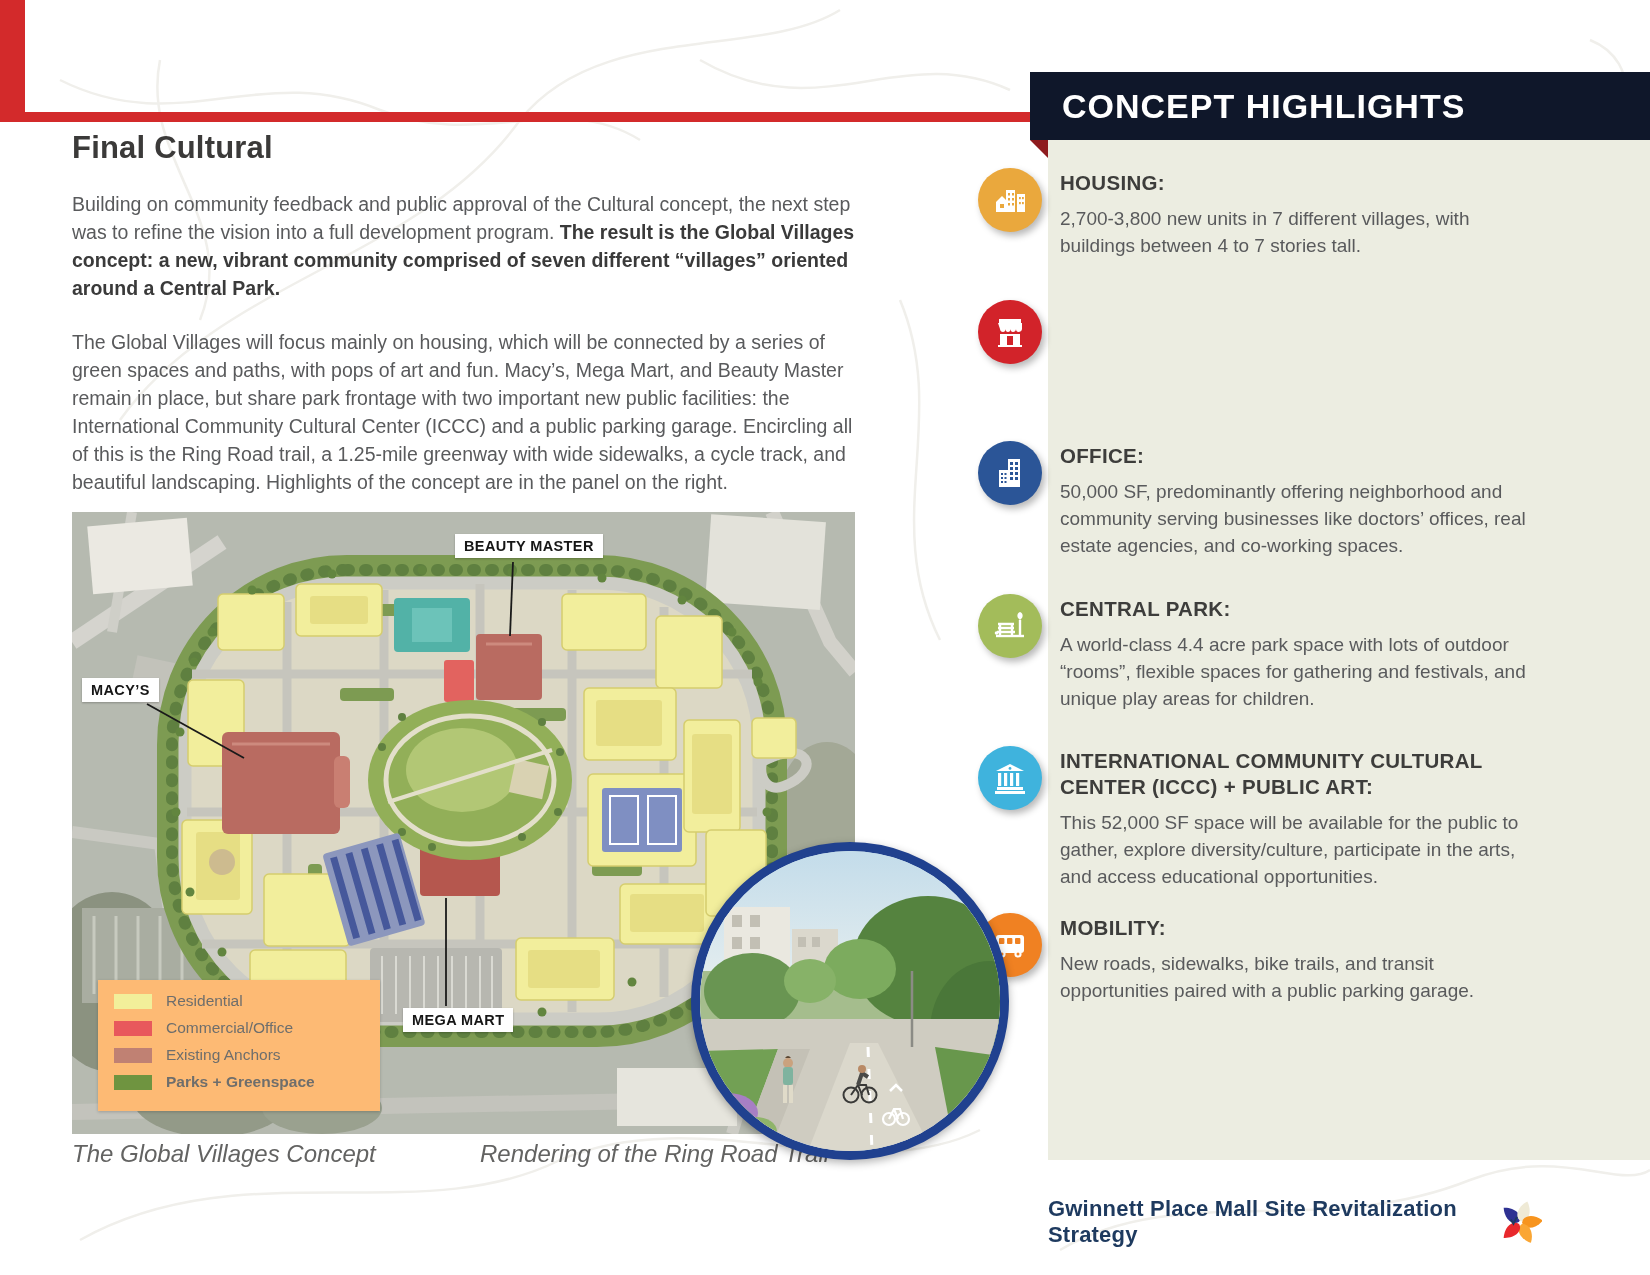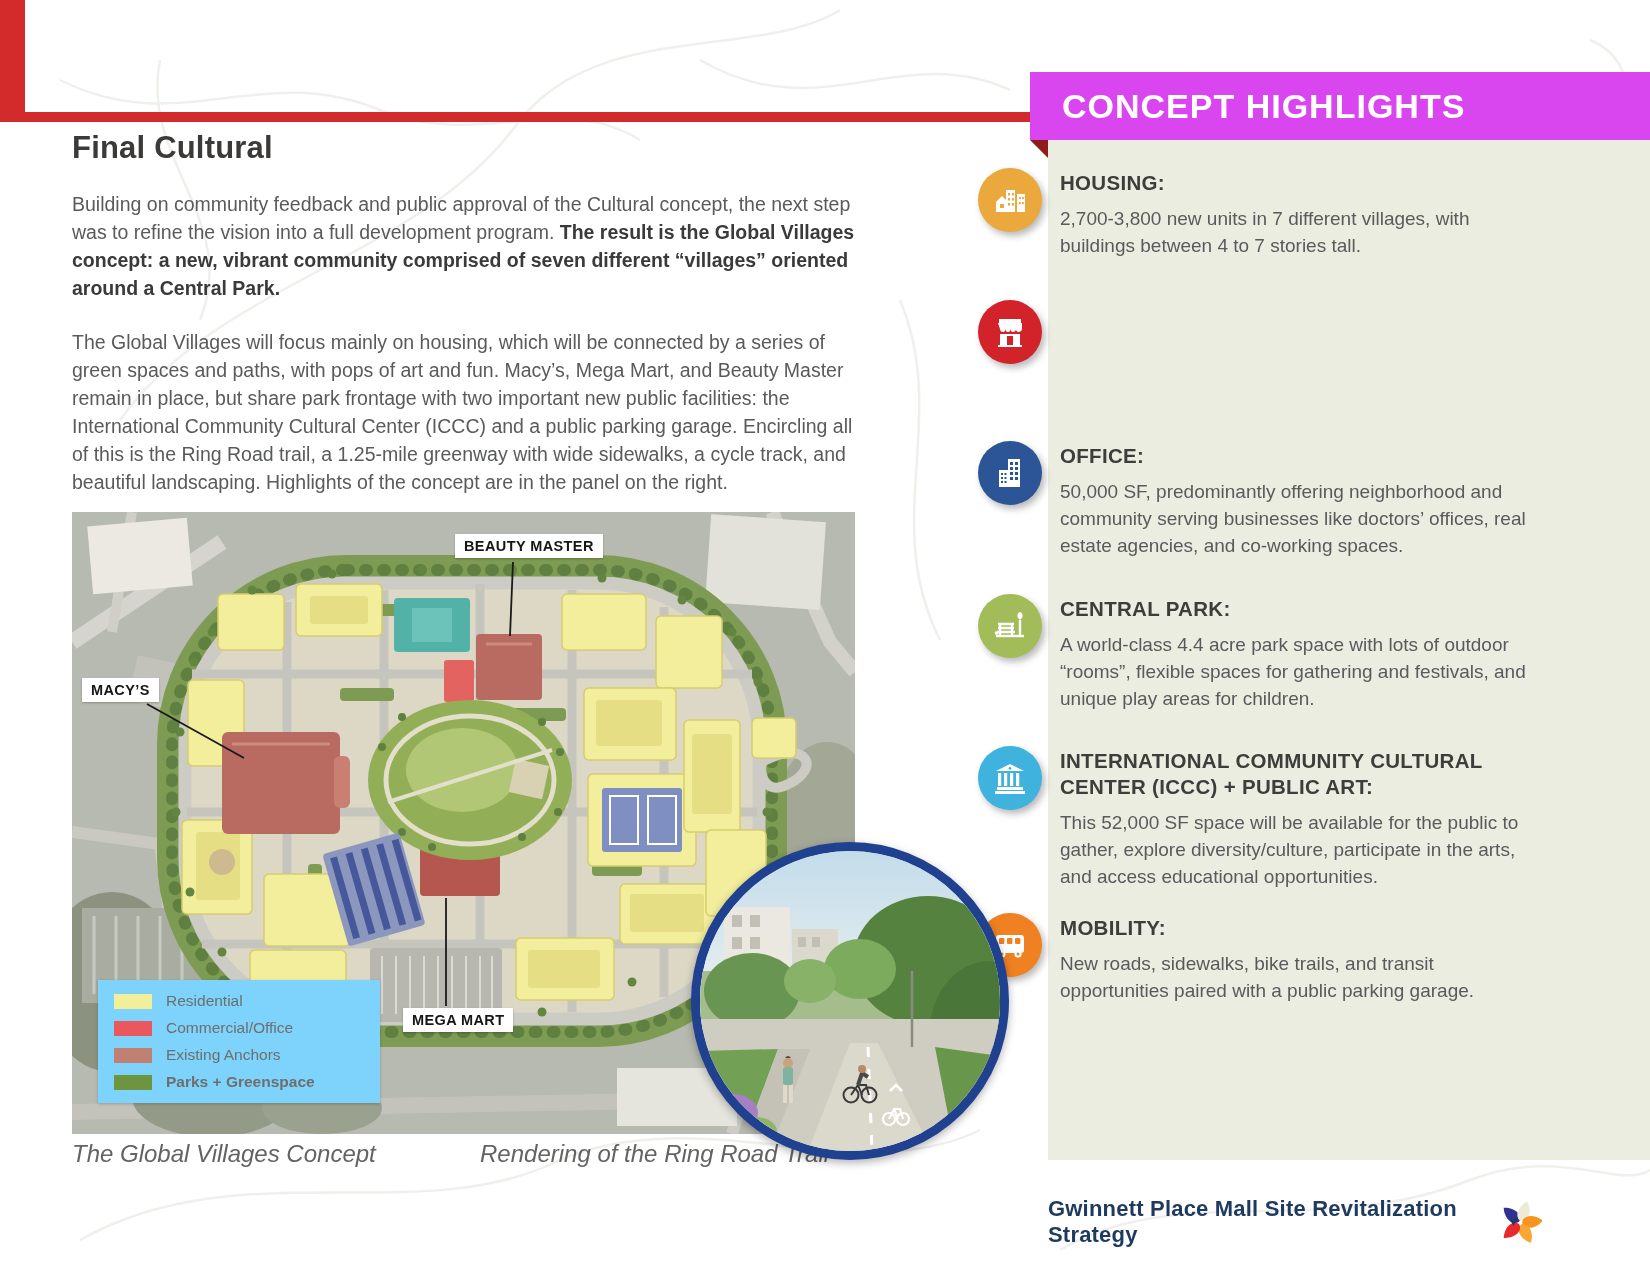--- a/index.html
+++ b/index.html
@@ -21,22 +21,22 @@
 
   
   .map { position:absolute; left:72px; top:512px; width:783px; height:438px; z-index:2; }
   .map svg { display:block; }
   .map-label {
     position:absolute; background:#fff; color:#161616; font-weight:bold;
     font-size:14.5px; letter-spacing:.4px; padding:4px 9px; white-space:nowrap;
     box-shadow:0 1px 2px rgba(0,0,0,.25);
   }
   .legend {
-    position:absolute; left:26px; top:468px; width:250px; background:#7dd3fc;
-    padding:12px 16px 12px 16px; box-shadow:0 1px 3px rgba(0,0,0,.2);
+    position:absolute; left:26px; top:468px; width:250px; background:#fdba74;
+    padding:12px 16px 20px 16px; box-shadow:0 1px 3px rgba(0,0,0,.2);
   }
   .legend-row { display:flex; align-items:center; margin-bottom:9px; }
   .legend-row:last-child { margin-bottom:0;font-weight:bold; }
   .sw { width:38px; height:15px; margin-right:14px; flex:0 0 auto; }
   .sw0 { background:#f2ef9a; } .sw1 { background:#e8585c; }
   .sw2 { background:#c08173; } .sw3 { background:#6f9440; }
   .legend-label { font-size:15.5px; color:#6e6e6c; }
 
   .caption { position:absolute; top:1140px; font-size:24px; font-style:italic; color:#636362; z-index:2; }
   .cap-left  { left:72px; }
@@ -45,21 +45,21 @@
   
   .inset {
     position:absolute; left:691px; top:842px; width:300px; height:300px;
     border:9px solid #20418f; border-radius:50%; overflow:hidden; z-index:5;
     background:#cfe2ec; box-shadow:0 3px 8px rgba(0,0,0,.3);
   }
 
   
   .panel  { position:absolute; left:1048px; top:140px; width:602px; height:1020px; background:#ecede1; z-index:1; }
   .banner {
-    position:absolute; left:1030px; top:72px; width:620px; height:68px; background:#d946ef; z-index:3;
+    position:absolute; left:1030px; top:72px; width:620px; height:68px; background:#0f172a; z-index:3;
     display:flex; align-items:center; padding-left:32px; box-sizing:border-box;
   }
   .banner span { color:#fff; font-size:34px; font-weight:800; letter-spacing:1px; }
   .banner-fold {
     position:absolute; left:1030px; top:140px; width:18px; height:18px; background:#8e1b1e;
     clip-path:polygon(0 0,100% 0,100% 100%); z-index:3;
   }
 
   .hl { position:absolute; left:978px; width:565px; display:flex; gap:18px; z-index:3; }
   .circ {

